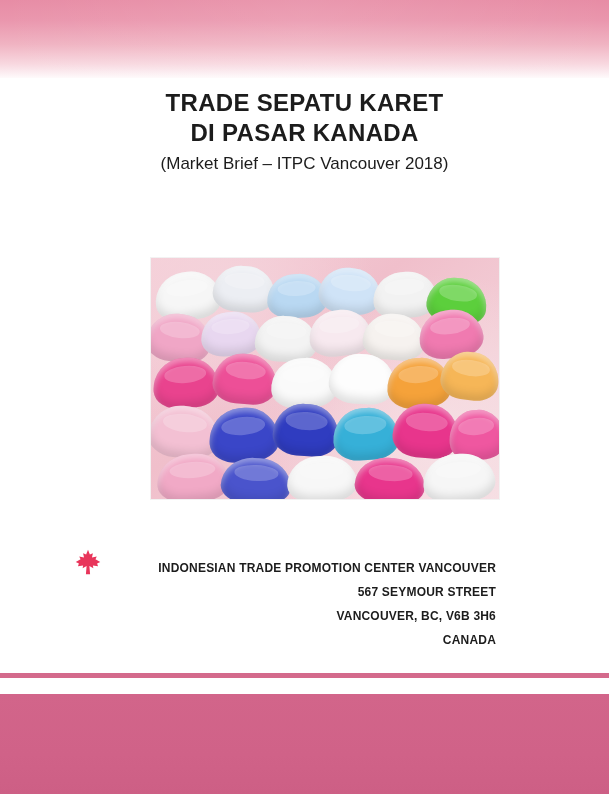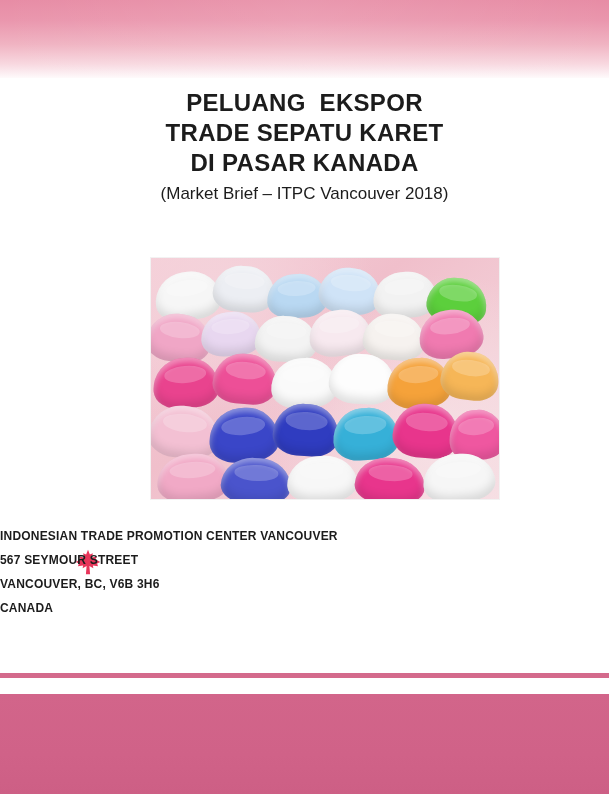--- a/index.html
+++ b/index.html
@@ -103,24 +103,24 @@
     top: 16%;
     width: 64%;
     height: 34%;
     border-radius: 50%;
     background: rgba(255,255,255,0.22);
   }
 
   
   .footer-block {
     position: absolute;
-    top: 524px;
+    top: 556px;
     left: 0;
     width: 496px;
-    text-align: left;
+    text-align: right;
   }
   .footer-line {
     font-size: 12px;
     font-weight: bold;
     color: #1c1c1c;
     line-height: 24px;
     letter-spacing: 0.2px;
   }
 
   .maple-leaf {
@@ -161,21 +161,20 @@
 <body>
 
 <div class="page">
 
   <div class="top-band">
     <div class="top-band-inner"></div>
   </div>
   <div class="top-band-edge"></div>
 
   <div class="title-block">
-    <div class="title-line">PELUANG  EKSPOR</div>
     <div class="title-line">TRADE SEPATU KARET</div>
     <div class="title-line">DI PASAR KANADA</div>
     <div class="subtitle-line">(Market Brief – ITPC Vancouver 2018)</div>
   </div>
 
   <div class="photo-wrap">
     <div class="photo-bg"></div>
     <div id="shoe-layer">
         <div class="shoe" style="left: 4px; top: 14px; width: 66px; height: 48px; background: rgb(246, 246, 246); transform: rotate(-8deg); z-index: 0;"></div>
         <div class="shoe" style="left: 62px; top: 8px; width: 62px; height: 46px; background: rgb(236, 238, 243); transform: rotate(4deg); z-index: 1;"></div>

